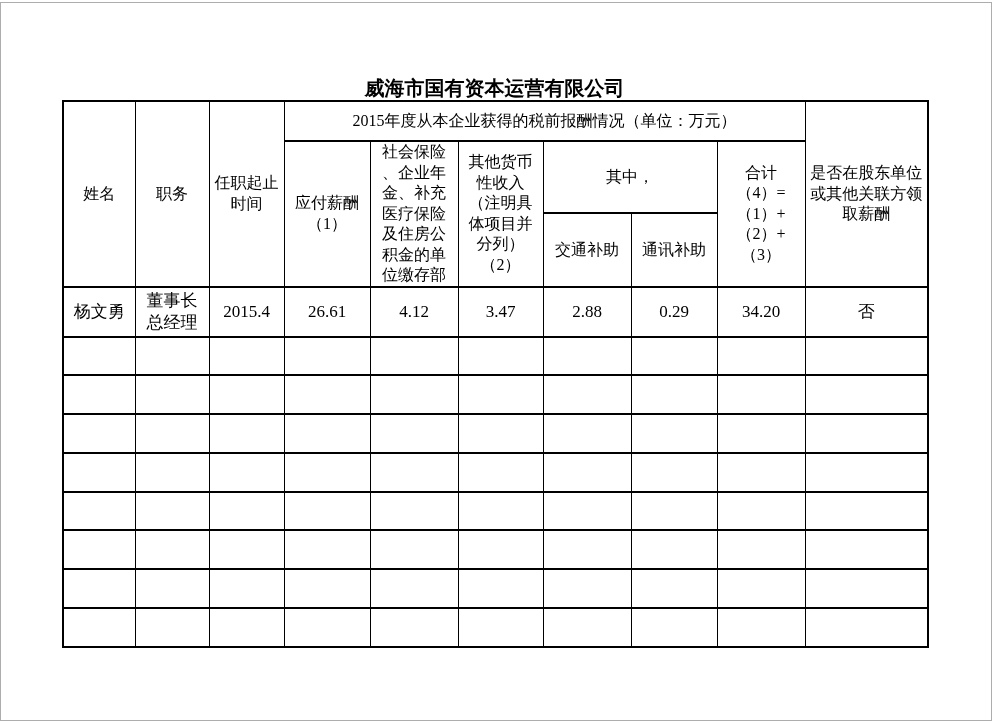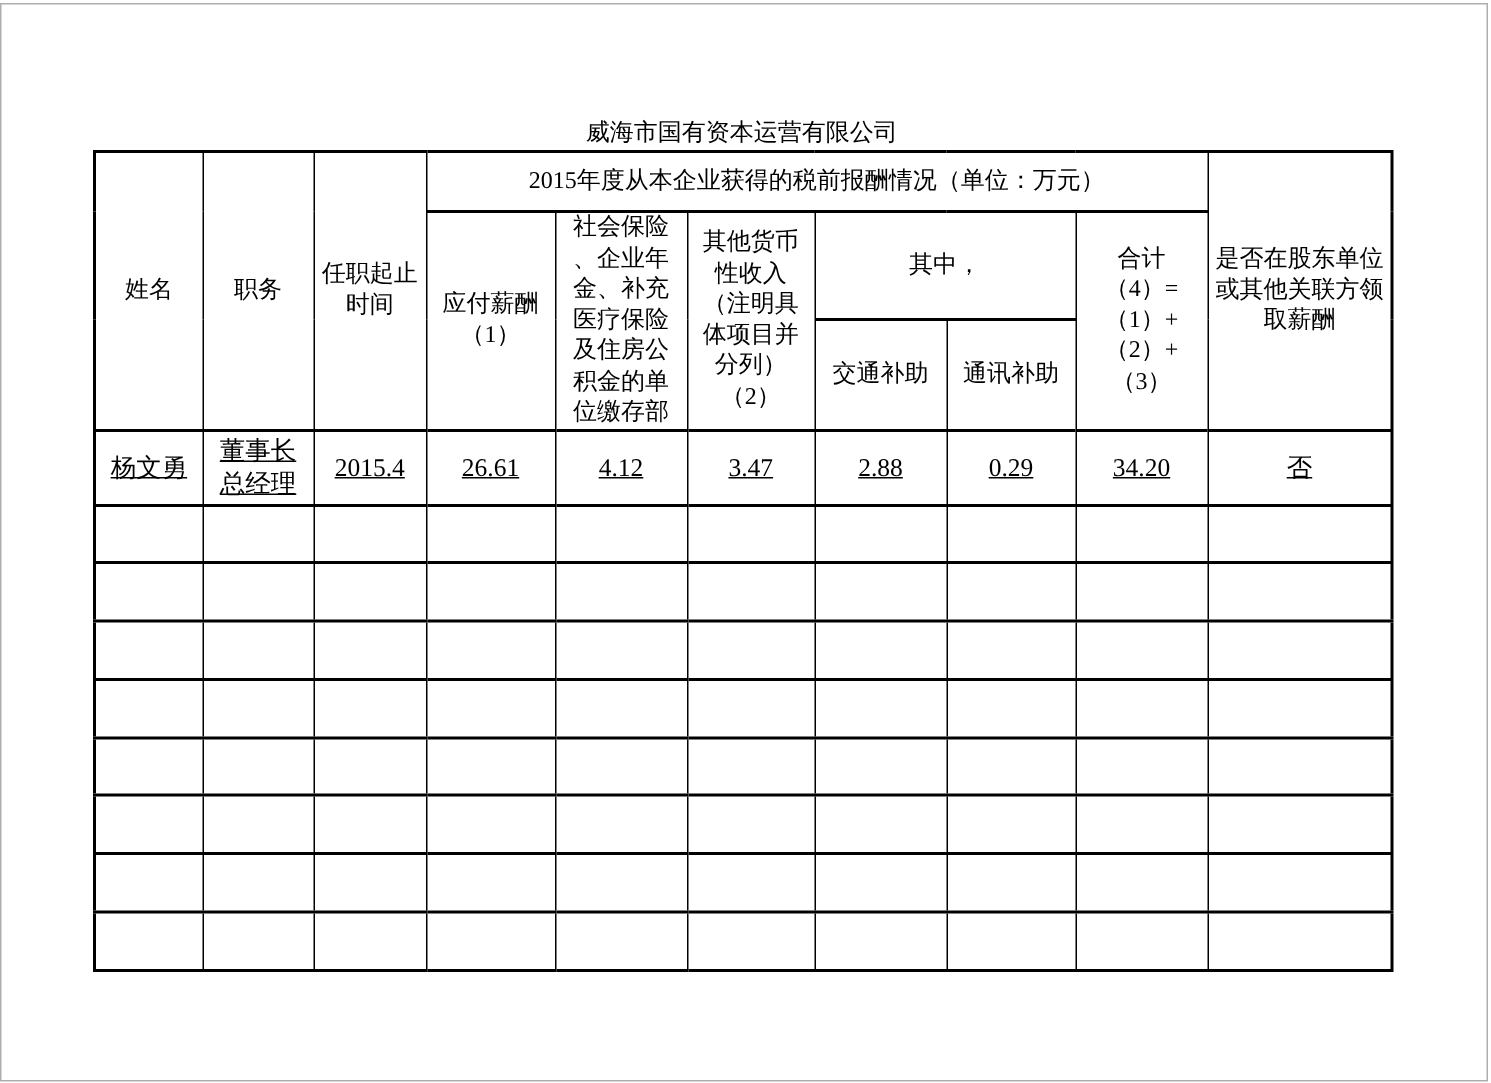--- a/index.html
+++ b/index.html
@@ -15,21 +15,21 @@
   .frame {
     position: absolute; left: 0px; top: 2px;
     width: 992px; height: 719px;
     border: 1px solid #adadad;
     pointer-events: none;
   }
 
   .titles {
     position: absolute; left: 62px; top: 42px; width: 865px;
     text-align: center;
-    font-size: 16px; font-weight: normal; line-height: 31px;
+    font-size: 20px; font-weight: bold; line-height: 31px;
     white-space: pre-line;
   }
 
   table.tbl {
     position: absolute; left: 62px; top: 100px;
     width: 865px;
     border-collapse: collapse;
     table-layout: fixed;
     border: 2px solid #000;
   }
@@ -40,21 +40,21 @@
     vertical-align: middle;
     font-weight: normal;
     white-space: pre-line;
     overflow: hidden;
     padding: 0;
   }
   .tbl thead th { font-size: 16px; line-height: 20.5px; }
   .hr1 { height: 40px; }
   .hr2 { height: 71px; }
   .hr3 { height: 72px; }
-  .datarow { height: 50px; font-size: 17px; line-height: 22px; text-decoration: underline; }
+  .datarow { height: 50px; font-size: 17px; line-height: 22px; }
   .emptyrow { height: 38.75px; }
 
   .note {
     position: absolute; left: 57px; top: 667px; width: 878px;
     font-size: 15px; line-height: 22px;
     letter-spacing: 1.1px;
     white-space: pre-line;
   }
 
   col.c1 { width: 72px; }  col.c2 { width: 74px; }  col.c3 { width: 75px; }

